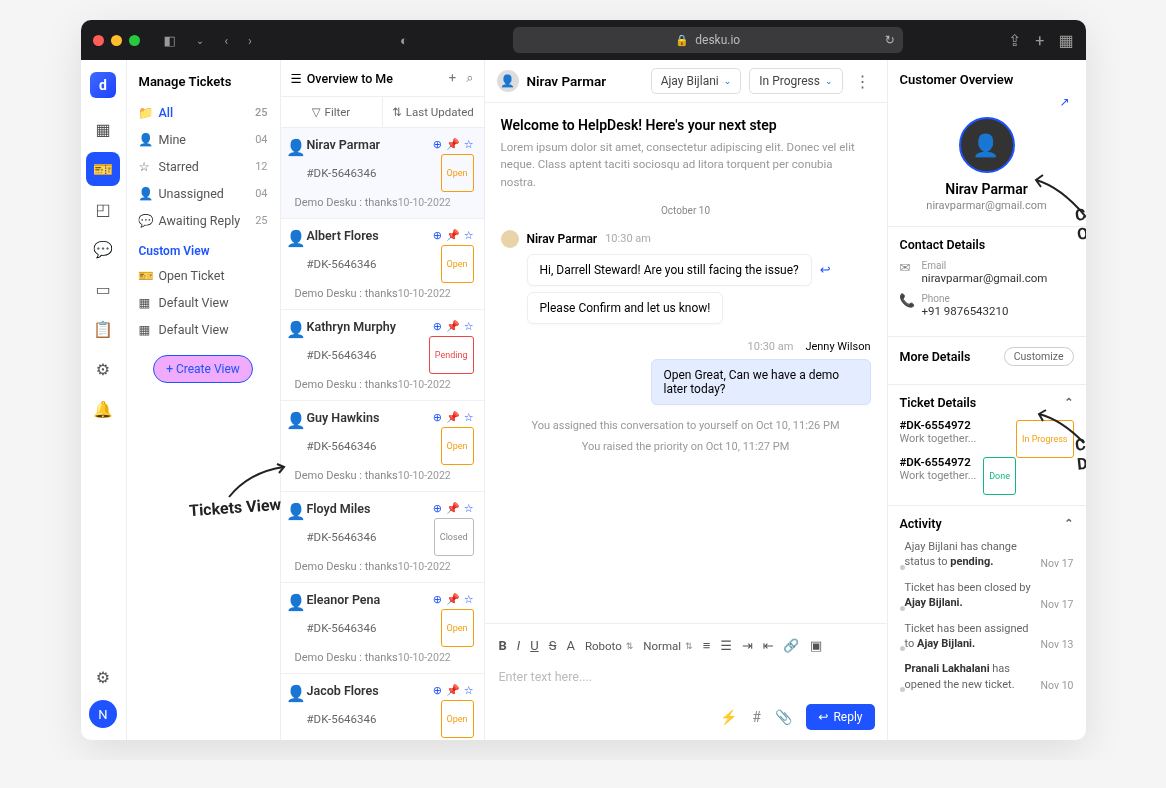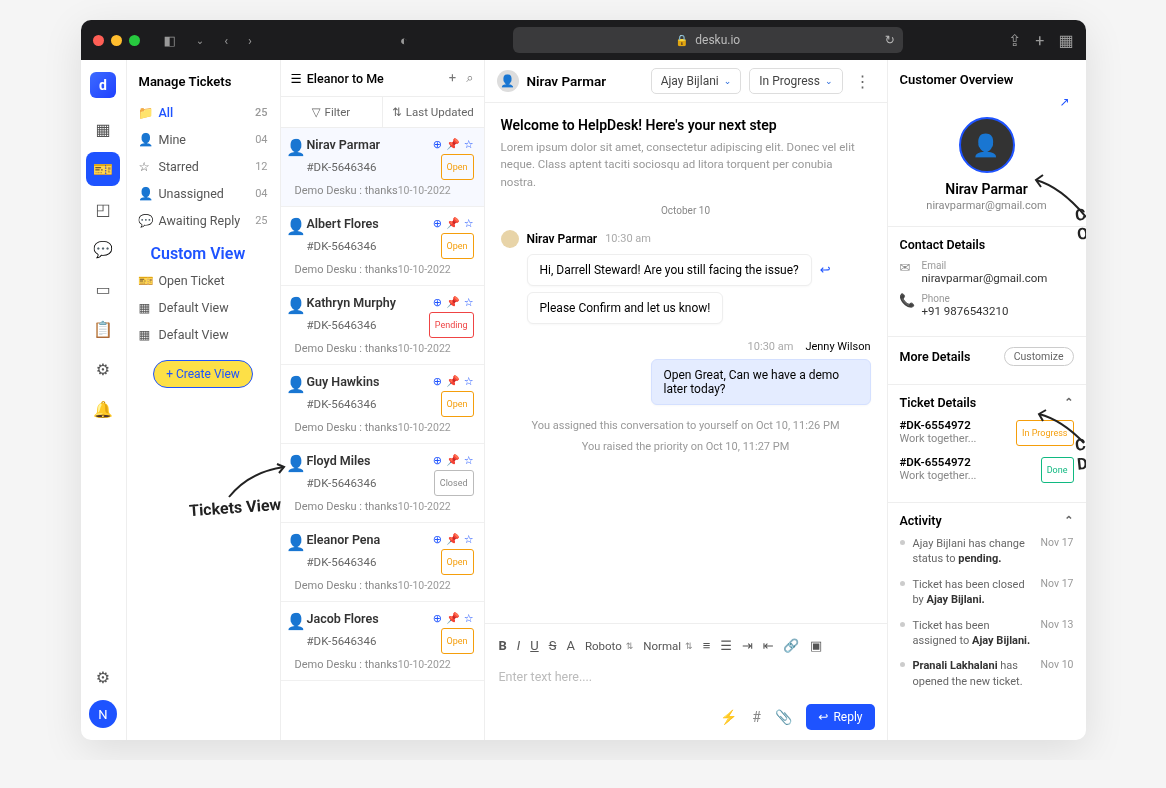--- a/index.html
+++ b/index.html
@@ -27,43 +27,43 @@
 .rail .spacer { flex: 1; }
 .rail .avatar-sm { width: 28px; height: 28px; border-radius: 50%; background: #1e53ff; color:#fff; display:flex;align-items:center;justify-content:center; font-size:13px; margin-bottom: 12px;}
 
 
 .manage { width: 154px; border-right: 1px solid #eee; display:flex; flex-direction:column; }
 .manage h4 { font-size: 13px; font-weight: 600; padding: 14px 12px 10px; }
 .mitem { display:flex; align-items:center; justify-content:space-between; padding: 6px 12px; font-size: 12.5px; color: #555; cursor:pointer; }
 .mitem.active { color: #1e53ff; font-weight:500; }
 .mitem .count { font-size: 11px; color: #999; }
 .mitem .ic { width: 14px; display:inline-block; margin-right:6px; }
-.msection { font-size: 16px; font-weight:600; color:#1e53ff; padding: 10px 24px 4px; }
-.create-btn { margin: 12px auto; border:1px solid #1e53ff; color:#1e53ff; background:#fde047; border-radius: 16px; padding: 6px 12px; font-size: 12px; cursor:pointer; }
+.msection { font-size: 12px; font-weight:600; color:#1e53ff; padding: 10px 12px 4px; }
+.create-btn { margin: 12px auto; border:1px solid #1e53ff; color:#1e53ff; background:#f0abfc; border-radius: 16px; padding: 6px 12px; font-size: 12px; cursor:pointer; }
 
 
 .tlist { width: 204px; border-right: 1px solid #eee; display:flex; flex-direction:column; }
 .tlist-head { display:flex; align-items:center; justify-content:space-between; padding: 10px 10px; border-bottom:1px solid #eee; }
 .tlist-head .tt { font-size: 12.5px; font-weight:500; display:flex;align-items:center;gap:5px; }
 .tlist-head .acts { display:flex; gap:10px; color:#777; font-size:13px; }
 .tfilters { display:flex; border-bottom:1px solid #eee; }
 .tfilters > div { flex:1; text-align:center; padding:8px 0; font-size:11.5px; color:#666; display:flex;align-items:center;justify-content:center;gap:4px; cursor:pointer;}
 .tfilters > div:first-child { border-right:1px solid #eee; }
 .tcards { flex:1; overflow-y:auto; }
 .tcard { border-bottom:1px solid #f0f0f0; padding: 9px 10px 9px 8px; position:relative; cursor:pointer;}
 .tcard.sel { background:#f7f9ff; }
 .tcard .trow1 { display:flex; justify-content:space-between; align-items:center;}
 .tcard .tname { font-size: 12.5px; font-weight:600; color:#333; margin-left:18px;}
 .tcard .tid { font-size: 11.5px; color:#666; margin-left:18px; margin-top:1px;}
 .tcard .tmeta { display:flex; justify-content:flex-start; margin-top:4px; margin-left:6px;}
 .tcard .tsub { font-size: 11px; color:#888; }
 .tcard .tdate { font-size: 10.5px; color:#999; }
 .tcard .ticons { display:flex; gap:4px; color:#1e53ff; font-size:11px; align-items:center;}
 .tcard .tava { position:absolute; left:6px; top:10px; width:14px; }
-.badge { font-size:9px; padding:7px 5px; border-radius:3px; border:1px solid; display:inline-block; margin-top:2px;}
+.badge { font-size:9px; padding:13px 5px; border-radius:3px; border:1px solid; display:inline-block; margin-top:2px;}
 .badge.open { color:#f59e0b; border-color:#f59e0b; }
 .badge.pending { color:#ef4444; border-color:#ef4444; }
 .badge.closed { color:#888; border-color:#bbb; }
 .badge.done { color:#10b981; border-color:#10b981; }
 .badge.inprog { color:#f59e0b; border-color:#f59e0b; }
 
 
 .convo { flex:1; display:flex; flex-direction:column; border-right:1px solid #eee; min-width:0;}
 .convo-head { display:flex; align-items:center; gap:8px; padding: 8px 12px; border-bottom:1px solid #eee; }
 .convo-head .cava { width:22px;height:22px;border-radius:50%;background:#ddd;display:flex;align-items:center;justify-content:center;font-size:12px;}
@@ -107,21 +107,21 @@
 .csec-h { display:flex; justify-content:space-between; align-items:center; font-size:12.5px; font-weight:600; margin-bottom:8px;}
 .crow { display:flex; gap:8px; margin-bottom:8px;}
 .crow .cic { color:#888; font-size:13px; width:14px;}
 .crow .clab { font-size:10px; color:#999;}
 .crow .cval { font-size:11.5px; color:#333;}
 .cust-btn { border:1px solid #ccc; border-radius:12px; padding:2px 9px; font-size:10.5px; color:#666; cursor:pointer; background:#fff;}
 .tkrow { margin-bottom:10px;}
 .tkrow .tkid{font-size:11.5px;font-weight:600;}
 .tkrow .tkd{font-size:11px;color:#888;}
 .tkrow .tkb{float:right;}
-.actrow { display:flex; gap:8px; margin-bottom:10px; font-size:11px;}
+.actrow { display:flex; margin-bottom:10px; font-size:11px;align-items:flex-end;}
 .actrow .adot{width:5px;height:5px;border-radius:50%;background:#ccc;margin-top:4px;flex-shrink:0;}
 .actrow .atxt{flex:1; color:#666; line-height:1.4;}
 .actrow .atxt b{color:#333;}
 .actrow .adate{font-size:10.5px;color:#999;flex-shrink:0;}
 .chev-ic{font-size:11px;color:#666;}
 
 
 .anno { position:absolute; font-family: "Comic Sans MS", cursive; font-size:16px; font-weight:bold; color:#222; pointer-events:none;}
 .anno svg { position:absolute; }
 </style>
@@ -210,21 +210,21 @@
             <span><span class="ic">▦</span>Default View</span>
           </div>
         </div>
       <button class="create-btn">+ Create View</button>
     </div>
 
     <div class="tlist">
       <div class="tlist-head">
         <div class="tt">
             <span>☰</span>
-            <span>Eleanor to Me</span>
+            <span>Overview to Me</span>
           </div>
         <div class="acts">
           <span>+</span>
           <span>⌕</span>
         </div>
       </div>
       <div class="tfilters">
         <div>
             <span>▽</span>
             <span>Filter</span>

